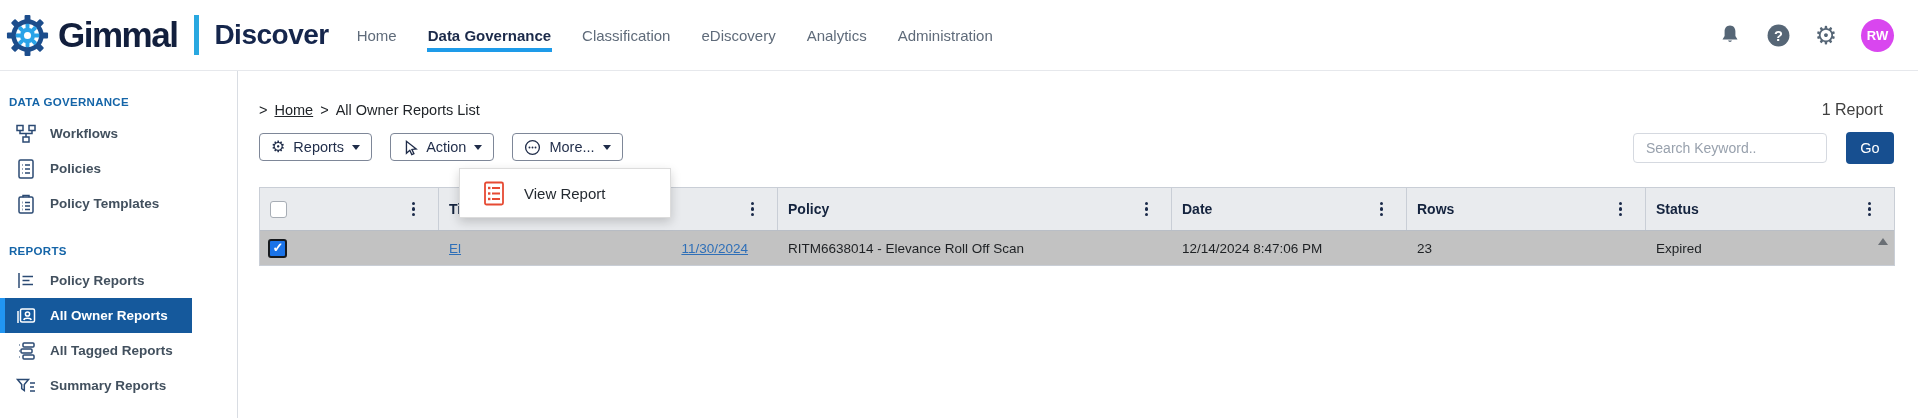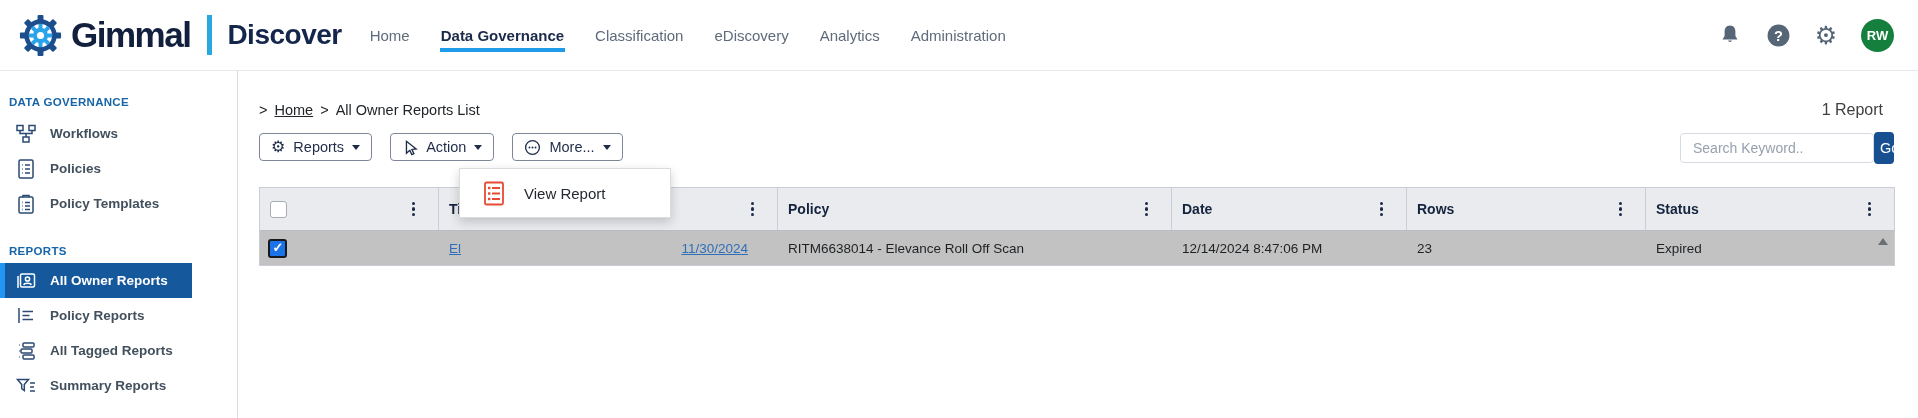--- a/index.html
+++ b/index.html
@@ -1,32 +1,32 @@
 <!DOCTYPE html>
 <html><head>
 <meta charset="utf-8">
 <style>
   html,body{margin:0;padding:0;background:#fff;}
   body{width:1918px;height:418px;overflow:hidden;font-family:"Liberation Sans",sans-serif;position:relative;}
   .page{position:absolute;inset:0;background:#fff;}
 
   
   .navbar{position:absolute;top:0;left:0;right:0;height:70px;background:#fff;border-bottom:1px solid #e6e8ec;display:flex;align-items:center;z-index:20;}
-  .brand{display:flex;align-items:center;padding-left:17px;cursor:pointer;}
+  .brand{display:flex;align-items:center;padding-left:4px;cursor:pointer;}
   .brand-name{font-size:35px;font-weight:bold;color:#121f3d;letter-spacing:-1.5px;margin-left:7px;}
   .brand-divider{width:5px;height:40px;background:#29a8e0;margin:0 15px 0 17px;}
   .product-name{font-size:28px;font-weight:600;color:#15264c;letter-spacing:-0.5px;}
   .nav-links{display:flex;align-items:center;gap:29px;margin-left:27px;height:100%;}
   .nav-link{font-size:15px;color:#5f6b7a;position:relative;padding:10px 1px;cursor:pointer;white-space:nowrap;}
   .nav-link.active{color:#1b2a4a;font-weight:bold;}
   .nav-link.active::after{content:"";position:absolute;left:0;right:0;bottom:2px;height:4px;background:#1e9be9;}
   .nav-right{margin-left:auto;display:flex;align-items:center;gap:22px;padding-right:24px;}
   .nav-icon{width:26px;height:26px;display:flex;align-items:center;justify-content:center;color:#566676;cursor:pointer;}
   .gear-glyph{font-size:25px;color:#566676;line-height:1;}
-  .avatar{width:33px;height:33px;border-radius:50%;background:#15803d;color:#fff;font-size:13px;font-weight:bold;display:flex;align-items:center;justify-content:center;cursor:pointer;}
+  .avatar{width:33px;height:33px;border-radius:50%;background:#d946ef;color:#fff;font-size:13px;font-weight:bold;display:flex;align-items:center;justify-content:center;cursor:pointer;}
 
   
   .sidebar{position:absolute;top:71px;left:0;width:238px;bottom:0;background:#fff;border-right:1px solid #d9dde3;box-sizing:border-box;}
   .side-section-title{color:#1565a8;font-size:11.5px;font-weight:bold;padding:0 0 0 9px;letter-spacing:0.3px;}
   .t1{margin-top:25px;margin-bottom:8px;}
   .t2{margin-top:24px;margin-bottom:6px;}
   .side-item{display:flex;align-items:center;height:35px;width:192px;gap:13px;padding-left:15px;box-sizing:border-box;color:#42505e;font-size:13.5px;cursor:pointer;font-weight:bold;}
   .side-item .side-icon{width:22px;height:22px;color:#2b4a73;display:flex;align-items:center;justify-content:center;flex:none;}
   .side-item.active{background:#15599c;color:#fff;border-left:5px solid #2196f3;padding-left:10px;}
   .side-item.active .side-icon{color:#fff;}
@@ -38,21 +38,21 @@
   .report-count{position:absolute;top:30px;right:35px;font-size:16px;color:#404040;}
 
   .toolbar{position:absolute;left:20px;top:62px;display:flex;gap:18px;}
   .tb-btn{height:28px;display:flex;align-items:center;gap:8px;padding:0 11px;border:1px solid #7e8798;border-radius:4px;background:#fff;color:#1f2c49;font-size:14.5px;cursor:pointer;white-space:nowrap;}
   .tb-btn .btn-gear{font-size:16px;line-height:1;color:#1f2c49;}
   .caret{width:0;height:0;border-left:4.5px solid transparent;border-right:4.5px solid transparent;border-top:5px solid #1f2c49;margin-top:1px;}
 
   .search-group{position:absolute;top:61px;right:24px;display:flex;align-items:center;}
   .search-input{width:168px;height:28px;border:1px solid #d5d9e0;border-radius:4px;padding:0 12px;font-size:14px;color:#3a414b;outline:none;font-family:"Liberation Sans",sans-serif;}
   .search-input::placeholder{color:#98a1ad;}
-  .go-btn{width:20px;height:32px;margin-left:0;background:#174f90;border:none;border-radius:4px;color:#fff;font-size:14.5px;cursor:pointer;font-family:"Liberation Sans",sans-serif;}
+  .go-btn{width:48px;height:32px;margin-left:19px;background:#174f90;border:none;border-radius:4px;color:#fff;font-size:14.5px;cursor:pointer;font-family:"Liberation Sans",sans-serif;}
 
   
   .grid{position:absolute;left:20px;top:116px;width:1636px;border:1px solid #c9ced6;box-sizing:border-box;}
   .grid-header{display:flex;height:42px;background:#e9ebee;border-bottom:1px solid #b9bec6;}
   .gh-cell{display:flex;align-items:center;justify-content:space-between;box-sizing:border-box;border-right:1px solid #c9ced6;padding:0 20px 0 10px;font-size:14px;font-weight:bold;color:#14233e;cursor:pointer;}
   .gh-cell:last-child{border-right:none;}
   .c0{width:179px;}.c1{width:339px;}.c2{width:394px;}.c3{width:235px;}.c4{width:239px;}.c5{width:248px;align-items:center;}
   .kebab{display:flex;flex-direction:column;gap:2.5px;padding:4px 3px;cursor:pointer;}
   .kebab i{width:3.2px;height:3.2px;border-radius:50%;background:#1b2a4a;display:block;}
   .cb{width:17px;height:17px;background:#fff;border:1px solid #a7adb5;border-radius:3px;box-sizing:border-box;cursor:pointer;}
@@ -167,40 +167,40 @@
           <path d="M8 4.2V2.5h6v1.7"></path>
           <path d="M10 9.5h5M10 13h5M10 16.5h5"></path>
           <path d="M7 9.5h.5M7 13h.5M7 16.5h.5" stroke-width="2"></path>
         </svg>
       </span>
       <span>Policy Templates</span>
     </div>
 
     <div class="side-section-title t2">REPORTS</div>
 
+    <div class="side-item">
+      <span class="side-icon">
+        <svg width="22" height="22" viewBox="0 0 22 22" fill="none" stroke="currentColor" stroke-width="1.5">
+          <path d="M4 3v15"></path>
+          <path d="M7.5 6.5H18M7.5 10.5h7M7.5 14.5H18"></path>
+        </svg>
+      </span>
+      <span>Policy Reports</span>
+    </div>
+
     <div class="side-item active">
       <span class="side-icon">
         <svg width="22" height="22" viewBox="0 0 22 22" fill="none" stroke="currentColor" stroke-width="1.5">
           <path d="M3 6v12"></path>
           <rect x="5.5" y="4" width="14" height="13" rx="1.5"></rect>
           <circle cx="12.5" cy="9" r="2.1"></circle>
           <path d="M8.8 15c0.4-2.2 7-2.2 7.4 0"></path>
         </svg>
       </span>
       <span>All Owner Reports</span>
-    </div>
-
-    <div class="side-item">
-      <span class="side-icon">
-        <svg width="22" height="22" viewBox="0 0 22 22" fill="none" stroke="currentColor" stroke-width="1.5">
-          <path d="M4 3v15"></path>
-          <path d="M7.5 6.5H18M7.5 10.5h7M7.5 14.5H18"></path>
-        </svg>
-      </span>
-      <span>Policy Reports</span>
     </div>
 
     <div class="side-item">
       <span class="side-icon">
         <svg width="22" height="22" viewBox="0 0 22 22" fill="none" stroke="currentColor" stroke-width="1.5">
           <rect x="8" y="3" width="11" height="4" rx="1"></rect>
           <rect x="6" y="9" width="11" height="4" rx="1"></rect>
           <rect x="8" y="15" width="11" height="4" rx="1"></rect>
           <path d="M4 5h.5M4 11h.5M4 17h.5" stroke-width="2"></path>
         </svg>

